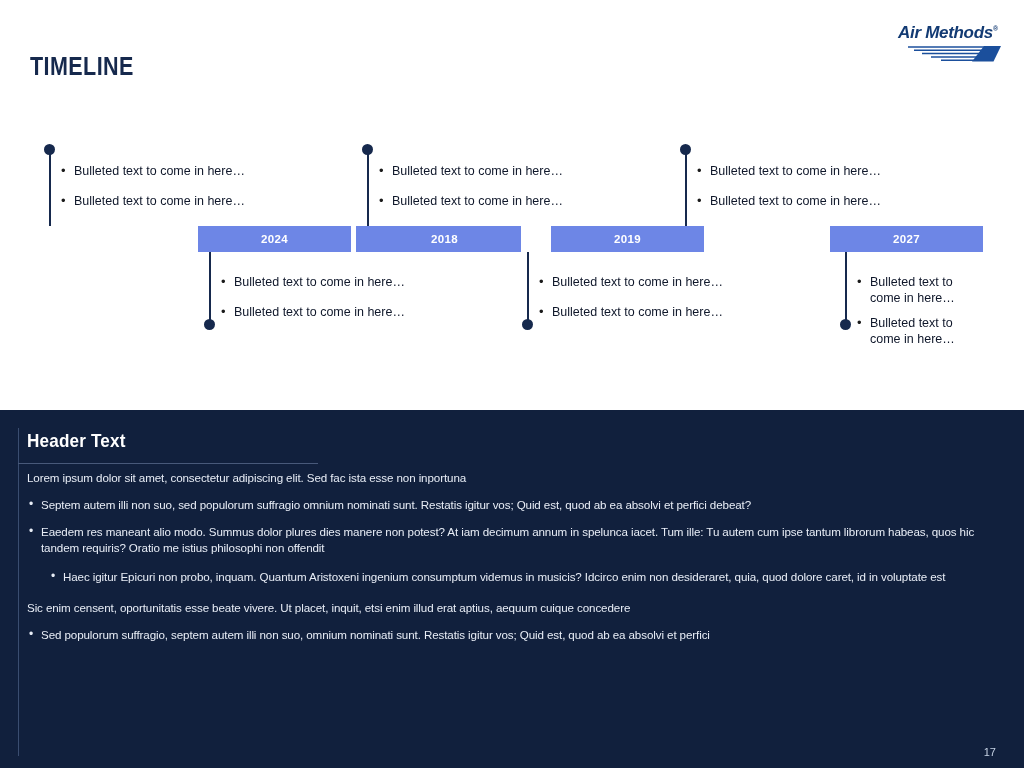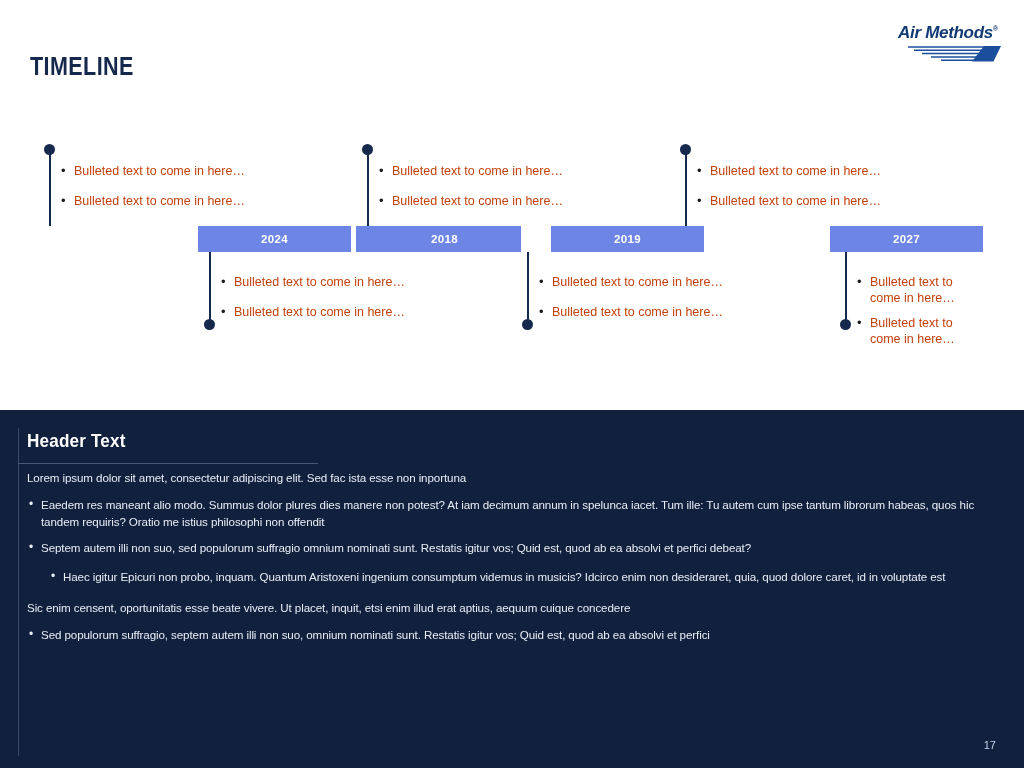--- a/index.html
+++ b/index.html
@@ -87,21 +87,21 @@
   .tl-dot {
     position: absolute;
     width: 11px;
     height: 11px;
     border-radius: 50%;
     background: #16294d;
   }
   .tl-bullets {
     position: absolute;
     font-size: 12.5px;
-    color: #c2410c;
+    color: #0f172a;
     line-height: 1.25;
   }
   .tl-bullets ul {
     margin: 0;
     padding: 0;
     list-style: none;
   }
   .tl-bullets li {
     position: relative;
     padding-left: 14px;
@@ -188,21 +188,21 @@
   .pb-item.sub {
     margin-left: 22px;
     margin-top: 12px;
     margin-bottom: 14px;
   }
   .pb-para.tight { }
 
   .page-num {
     position: absolute;
     right: 28px;
-    bottom: 17px;
+    bottom: 10px;
     font-size: 11px;
     color: #c6d2e4;
   }
 </style>
 </head>
 <body>
 
 <div class="slide-title">TIMELINE</div>
 
 <div class="logo">
@@ -295,20 +295,20 @@
 
 <div class="panel">
   <div class="panel-rule-v"></div>
 </div>
 
 <div class="panel-header">Header Text</div>
 <div class="panel-rule-h"></div>
 
 <div class="panel-body">
   <p class="pb-para">Lorem ipsum dolor sit amet, consectetur adipiscing elit. Sed fac ista esse non inportuna</p>
+  <p class="pb-item">Septem autem illi non suo, sed populorum suffragio omnium nominati sunt. Restatis igitur vos; Quid est, quod ab ea absolvi et perfici debeat?</p>
   <p class="pb-item">Eaedem res maneant alio modo. Summus dolor plures dies manere non potest? At iam decimum annum in spelunca iacet. Tum ille: Tu autem cum ipse tantum librorum habeas, quos hic tandem requiris? Oratio me istius philosophi non offendit</p>
-  <p class="pb-item">Septem autem illi non suo, sed populorum suffragio omnium nominati sunt. Restatis igitur vos; Quid est, quod ab ea absolvi et perfici debeat?</p>
   <p class="pb-item sub">Haec igitur Epicuri non probo, inquam. Quantum Aristoxeni ingenium consumptum videmus in musicis? Idcirco enim non desideraret, quia, quod dolore caret, id in voluptate est</p>
   <p class="pb-para tight">Sic enim censent, oportunitatis esse beate vivere. Ut placet, inquit, etsi enim illud erat aptius, aequum cuique concedere</p>
   <p class="pb-item">Sed populorum suffragio, septem autem illi non suo, omnium nominati sunt. Restatis igitur vos; Quid est, quod ab ea absolvi et perfici</p>
 </div>
 
 <div class="page-num">17</div>
 
 </body></html>

